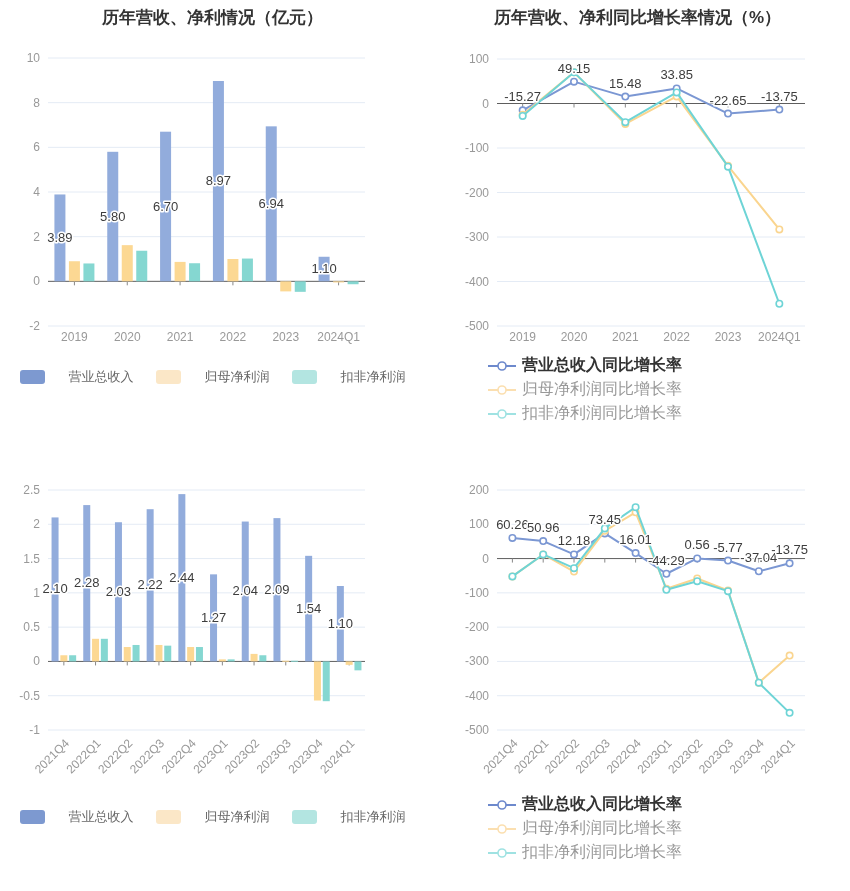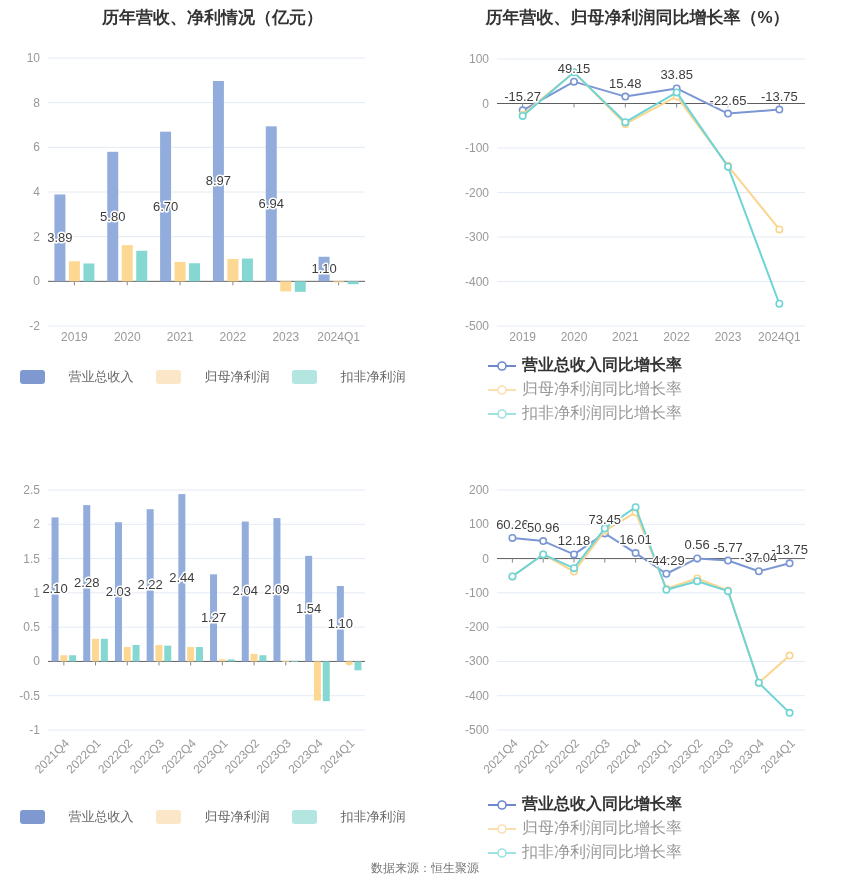--- a/index.html
+++ b/index.html
@@ -104,21 +104,21 @@
           <span>归母净利润</span>
         </span>
         <span class="lg-item">
           <span class="sw" style="background: rgb(179, 229, 225);"></span>
           <span>扣非净利润</span>
         </span>
       </div>
   </section>
 
   <section class="card" style="left:425px;top:0;height:420px;">
-    <h2 class="chart-title">历年营收、归母净利润同比增长率（%）</h2>
+    <h2 class="chart-title">历年营收、净利同比增长率情况（%）</h2>
     <svg id="svg1" class="plot" width="425" height="330">
         <g>
           <line x1="72" y1="29" x2="380" y2="29" stroke="#E4EBF5" stroke-width="1"></line>
           <line x1="72" y1="118" x2="380" y2="118" stroke="#E4EBF5" stroke-width="1"></line>
           <line x1="72" y1="162.5" x2="380" y2="162.5" stroke="#E4EBF5" stroke-width="1"></line>
           <line x1="72" y1="207" x2="380" y2="207" stroke="#E4EBF5" stroke-width="1"></line>
           <line x1="72" y1="251.5" x2="380" y2="251.5" stroke="#E4EBF5" stroke-width="1"></line>
           <line x1="72" y1="296" x2="380" y2="296" stroke="#E4EBF5" stroke-width="1"></line>
         </g>
         <g>
@@ -435,15 +435,14 @@
         <span class="lg-item">
           <svg width="30" height="12">
             <line x1="1" y1="6" x2="29" y2="6" stroke="#9FE2E2" stroke-width="2"></line>
             <circle cx="15" cy="6" r="4" fill="#fff" stroke="#9FE2E2" stroke-width="1.6"></circle>
           </svg>
           <span style="color: rgb(153, 153, 153);">扣非净利润同比增长率</span>
         </span>
       </div>
   </section>
 
-  <div class="source">数据来源：恒生聚源</div>
 
 </div>
 
 </body></html>

